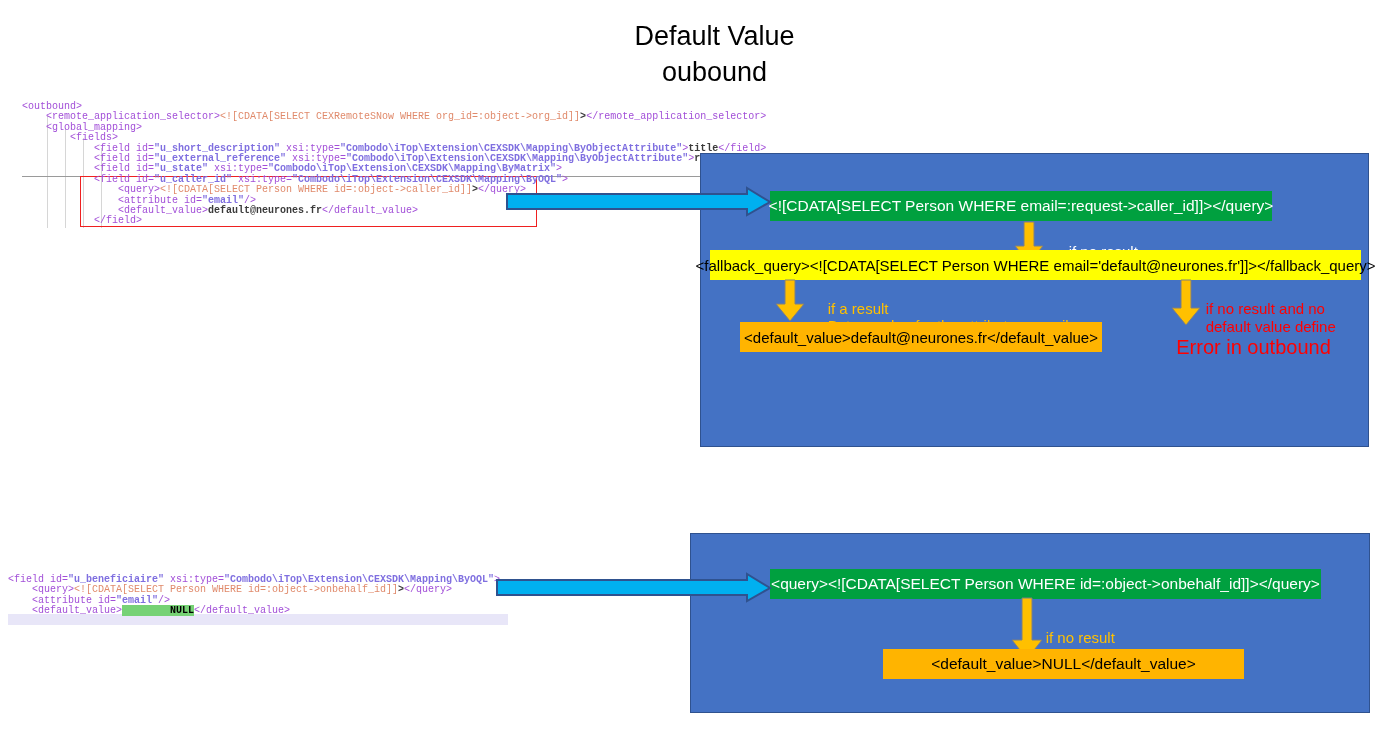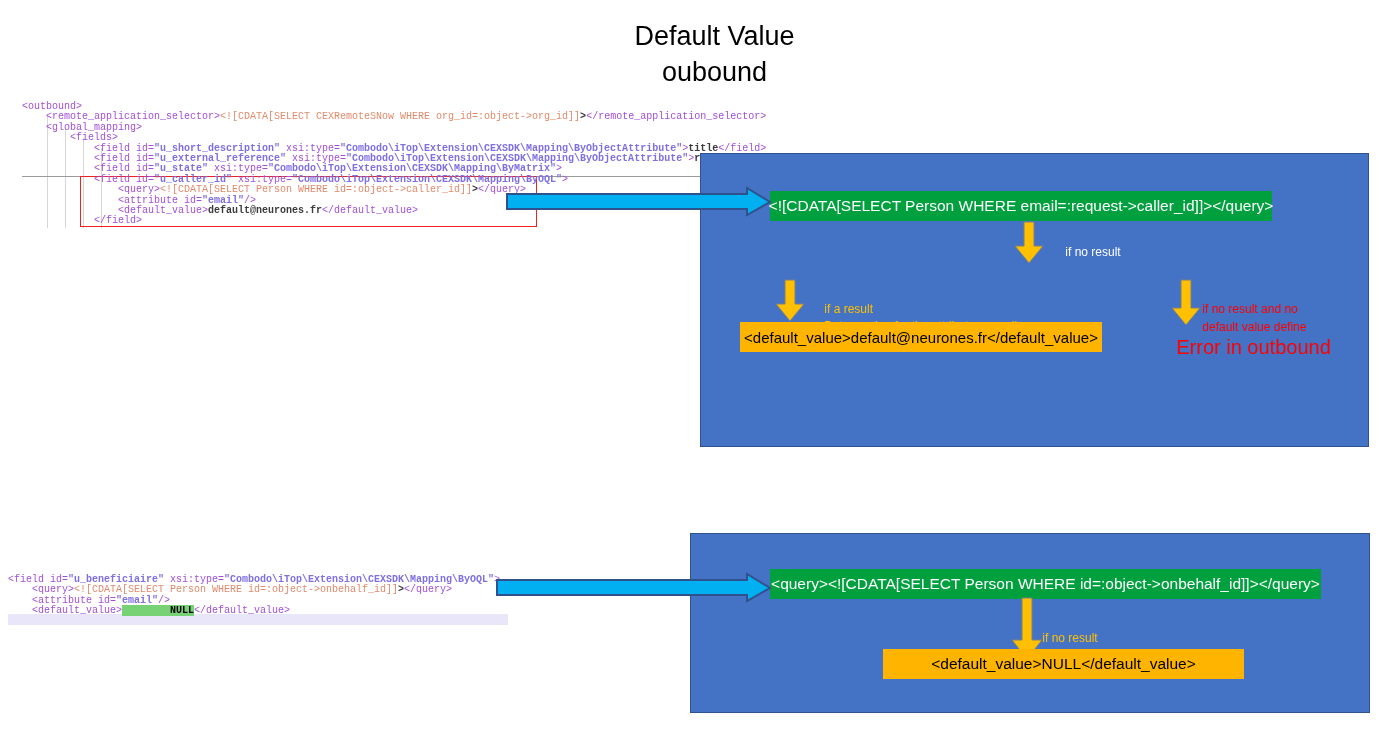--- a/index.html
+++ b/index.html
@@ -81,21 +81,21 @@
   .obox{
     position:absolute;
     background:#ffb400;
     color:#000000;
     font-size:15.5px;
     display:flex;align-items:center;justify-content:center;
     white-space:nowrap;
     box-sizing:border-box;
   }
 
-  .lbl{position:absolute;white-space:pre;font-size:12px;line-height:16px;}
+  .lbl{position:absolute;white-space:pre;font-size:15px;line-height:16px;}
   .lbl-white{color:#ffffff;}
   .lbl-gold{color:#ffc000;}
   .lbl-red{color:#ff0000;}
   .lbl-err{color:#ff0000;font-size:20px;}
 
   svg{display:block;overflow:visible;}
 </style>
 </head>
 <body>
 
@@ -130,20 +130,23 @@
 
   <span class="abs" style="left:313px;top:68px;">
     <svg width="30" height="42" viewBox="0 0 30 42">
       <polygon points="10,0 20,0 20,24 29,24 15,41 1,24 10,24" fill="#ffc000" stroke="#7f7f7f" stroke-width="1"></polygon>
     </svg>
   </span>
   <div class="lbl lbl-white" style="left:351px;top:74px;">
     <span>if no result</span>
   </div>
 
+  <div class="ybox" style="left:9px;top:96px;width:651px;height:30px;font-size:15px;">
+    <span>&lt;fallback_query&gt;&lt;![CDATA[SELECT Person WHERE email='default@neurones.fr']]&gt;&lt;/fallback_query&gt;</span>
+  </div>
 
   <span class="abs" style="left:74px;top:126px;">
     <svg width="30" height="42" viewBox="0 0 30 42">
       <polygon points="10,0 20,0 20,24 29,24 15,41 1,24 10,24" fill="#ffc000" stroke="#7f7f7f" stroke-width="1"></polygon>
     </svg>
   </span>
   <div class="lbl lbl-gold" style="left:110px;top:131px;">
     <span>if a result</span>
   </div>
   <div class="lbl lbl-gold" style="left:110px;top:148px;">

